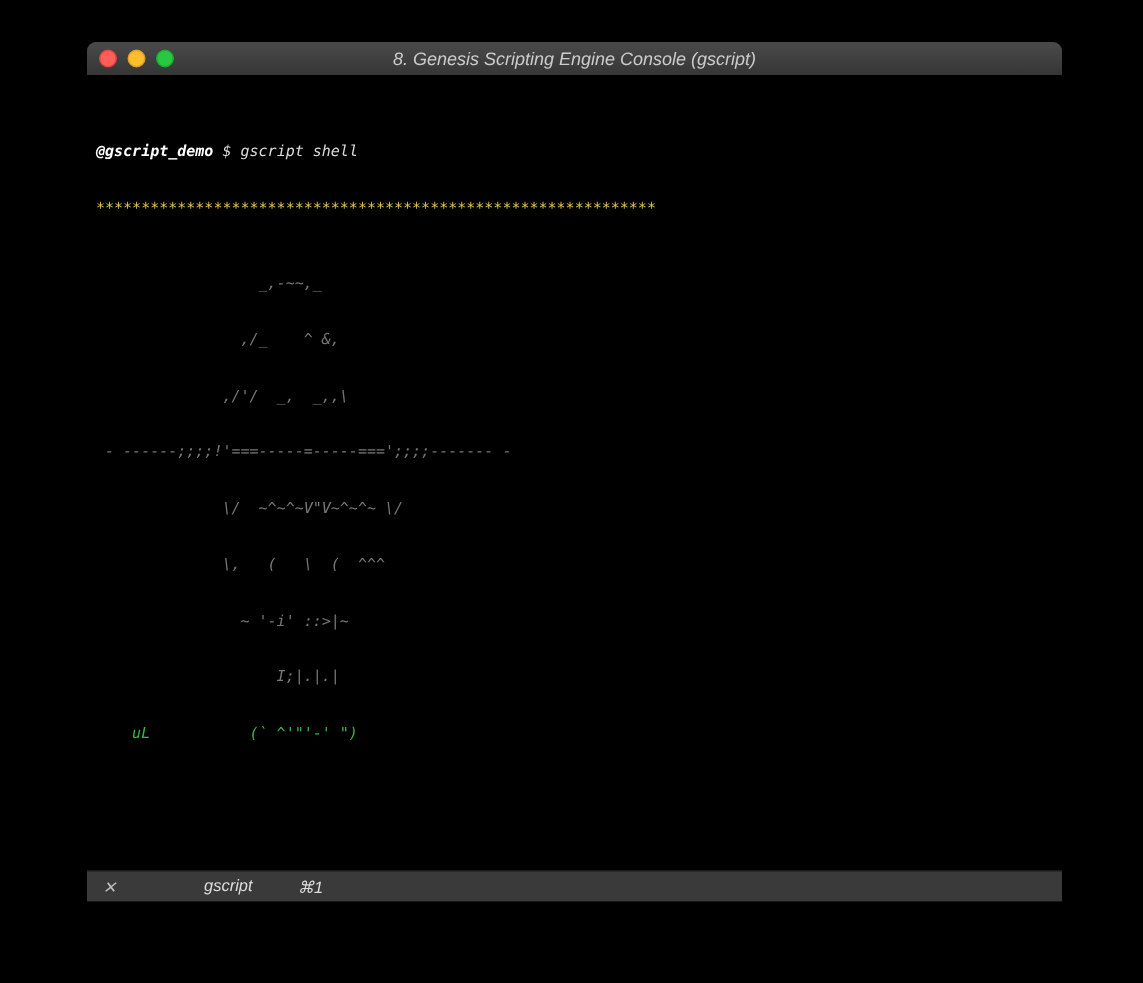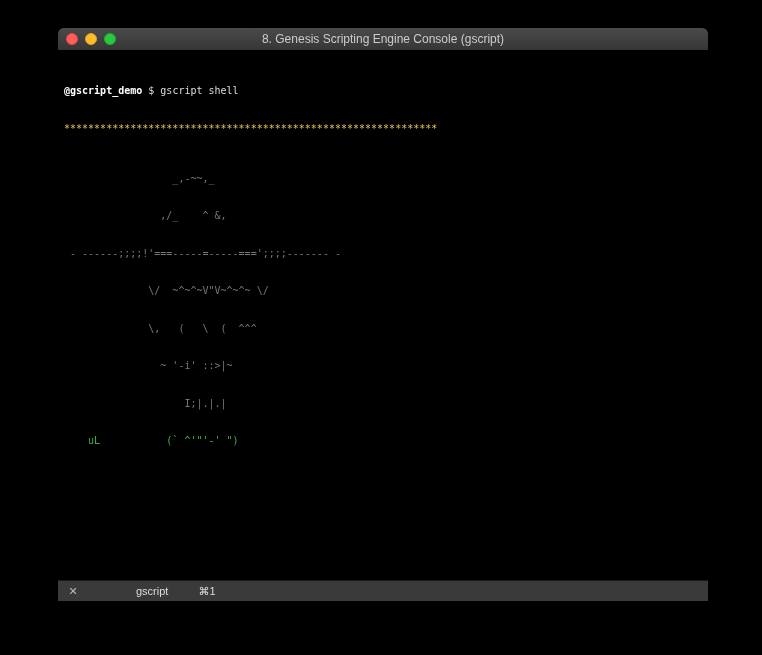--- a/index.html
+++ b/index.html
@@ -1,15 +1,15 @@
 <!DOCTYPE html>
 <html><head>
 <meta charset="utf-8">
 <style>
-  * { margin: 0; padding: 0; box-sizing: border-box; }
+  * { margin: 0; padding: 0; box-sizing: border-box; font-style: italic; }
   body {
     background: #000;
     width: 762px;
     height: 655px;
     font-family: "Menlo", "Monaco", "Consolas", monospace;
     font-size: 10px;
     overflow: hidden;
     position: relative;
   }
   .window {
@@ -42,21 +42,21 @@
     left:0; right:0;
     text-align:center;
     color:#ccc;
     font-size:12px;
     font-family: -apple-system, "Helvetica Neue", sans-serif;
     pointer-events:none;
   }
   .terminal {
     background:#000;
     color:#eee;
-    padding: 10px 6px;
+    padding: 21px 6px;
     line-height: 1.25;
     height: 530px;
     overflow:hidden;
     white-space: pre;
     font-size: 10px;
   }
   .line { white-space: pre; }
   .c-user { color:#fff; font-weight:bold;}
   .c-star { color:#e8c65a; }
   .c-grey { color:#777; }
@@ -95,20 +95,21 @@
     </div>
     <div class="title">8. Genesis Scripting Engine Console (gscript)</div>
   </div>
 
   <div class="terminal">
     <div class="line"><span class="c-user">@gscript_demo</span><span class="c-out"> $ </span><span class="c-out">gscript shell</span></div>
     <div class="line c-star">**************************************************************</div>
 
     <div class="line c-grey">                  _,-~~,_</div>
     <div class="line c-grey">                ,/_    ^ &amp;,</div>
+    <div class="line c-grey">              ,/'/  _,  _,,\</div>
     <div class="line c-grey"> - ------;;;;!'===-----=-----===';;;;------- -</div>
     <div class="line c-grey">              \/  ~^~^~V"V~^~^~ \/</div>
     <div class="line c-grey">              \,   (   \  (  ^^^</div>
     <div class="line c-grey">                ~ '-i' ::&gt;|~</div>
     <div class="line c-grey">                    I;|.|.|</div>
     <div class="line"><span class="c-green">    uL           (` ^'"'-' ")</span></div>
 
     
     
     

